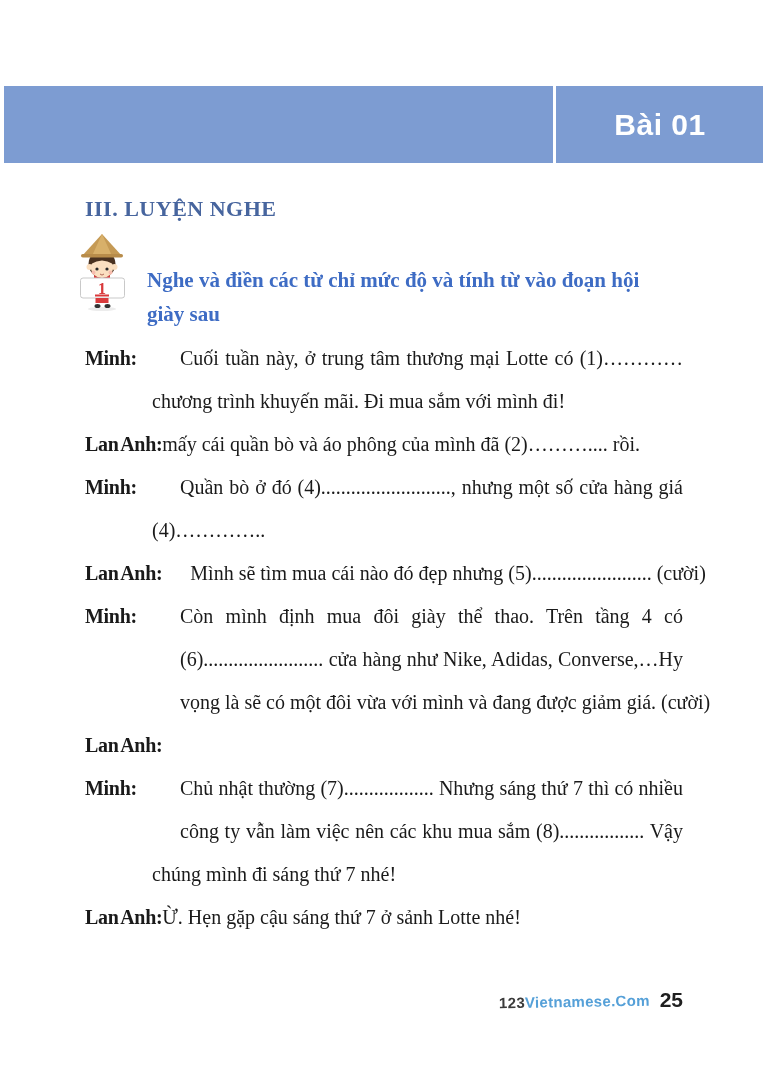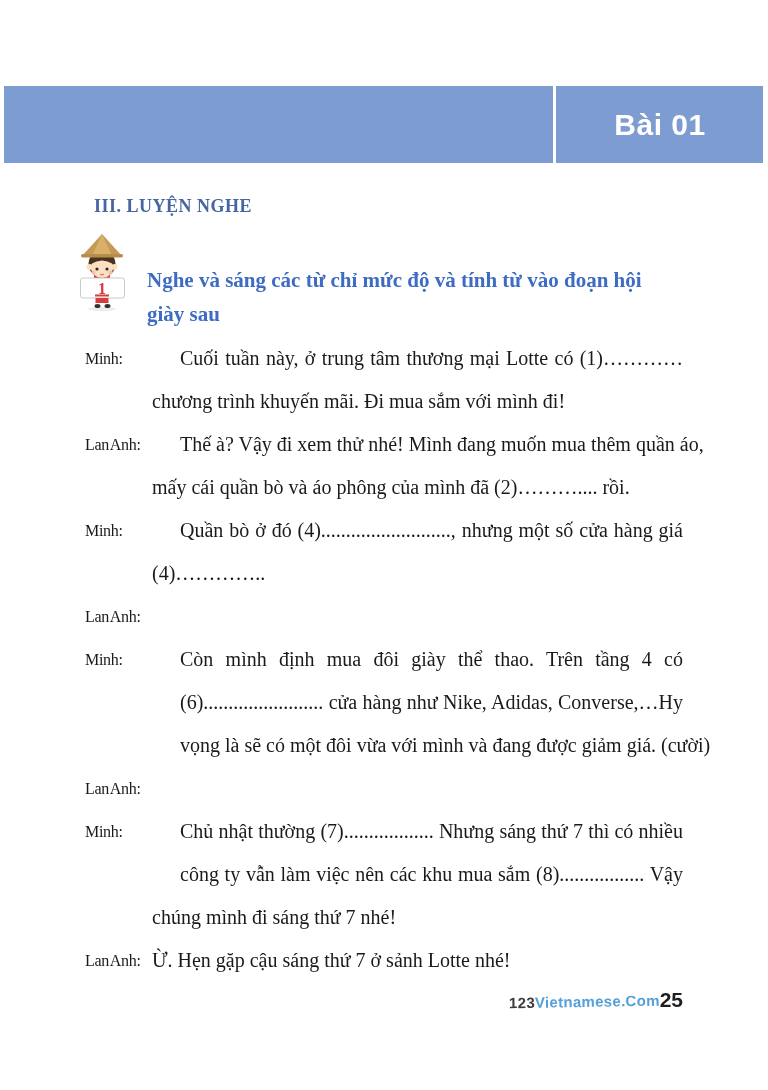--- a/index.html
+++ b/index.html
@@ -19,48 +19,48 @@
   }
   .lesson-label{
     position:absolute;left:553px;top:0;width:206px;height:77px;
     display:flex;align-items:center;justify-content:center;
     font-family:"Liberation Sans", sans-serif;font-weight:bold;
     font-size:30px;color:#ffffff;letter-spacing:0.5px;
   }
 
   
   .section-heading{
-    position:absolute;left:94px;top:196px;margin:0;
+    position:absolute;left:85px;top:196px;margin:0;
     font-family:"Liberation Serif", serif;font-weight:bold;
-    font-size:18px;color:var(--heading-blue,#47659e);letter-spacing:0.5px;
+    font-size:22px;color:var(--heading-blue,#47659e);letter-spacing:0.5px;
   }
 
   
   .exercise-icon{position:absolute;left:79px;top:233px;}
   .instruction{
     position:absolute;left:147px;top:263px;width:575px;
     font-weight:bold;font-size:21px;color:var(--instruction-blue,#3e6cc4);
     line-height:34px;
   }
   .instruction .iline{white-space:nowrap;}
 
   
   .dialogue{position:absolute;left:85px;top:337px;width:598px;font-size:20px;}
   .turn{display:flex;align-items:flex-start;}
   .speaker{
-    flex:0 0 67px;font-weight:normal;line-height:43px;font-size:16px;
+    flex:0 0 67px;font-weight:bold;line-height:43px;font-size:20px;
     letter-spacing:-0.3px;word-spacing:-2px;white-space:nowrap;
   }
   .lines{flex:1;min-width:0;}
   .dline{line-height:43px;white-space:nowrap;}
   .dline.just{text-align:justify;text-align-last:justify;margin-left:28px;}
 
   
   .footer{
-    position:absolute;right:85px;top:988px;display:flex;align-items:baseline;
+    position:absolute;right:85px;top:988px;display:flex;align-items:baseline;gap:10px;
   }
   .logo{
     font-family:"Liberation Sans", sans-serif;font-size:15px;font-weight:bold;
     transform:rotate(-1deg);letter-spacing:0.3px;
   }
   .logo .l123{color:#3b3b3b;}
   .logo .lrest{color:var(--logo-blue,#55a0d8);}
   .page-number{
     font-family:"Liberation Sans", sans-serif;font-weight:bold;font-size:21px;color:#1f1f1f;
   }
@@ -95,52 +95,54 @@
     <path d="M21,41 q2,2.2 4,0" stroke="#b06a5a" stroke-width="1" fill="none"></path>
     <rect x="1.5" y="45" width="44" height="20" rx="2.5" fill="#ffffff" stroke="#c9c9c9" stroke-width="1"></rect>
     <text x="23" y="60.5" text-anchor="middle" font-family="Liberation Serif, serif" font-size="16" font-weight="bold" fill="#d93a3c">1</text>
     <rect x="16" y="61.5" width="14" height="2" fill="#d93a3c"></rect>
     <rect x="16.5" y="65" width="13" height="5" fill="#d93a3c"></rect>
     <ellipse cx="18.5" cy="73" rx="3" ry="2" fill="#333333"></ellipse>
     <ellipse cx="28.5" cy="73" rx="3" ry="2" fill="#333333"></ellipse>
   </svg>
 
   <div class="instruction">
-    <div class="iline">Nghe và sáng các từ chỉ mức độ và tính từ vào đoạn hội</div>
+    <div class="iline">Nghe và điền các từ chỉ mức độ và tính từ vào đoạn hội</div>
     <div class="iline">giày sau</div>
   </div>
 
   <div class="dialogue">
 
     <div class="turn">
       <div class="speaker">Minh:</div>
       <div class="lines">
         <div class="dline just">Cuối tuần này, ở trung tâm thương mại Lotte có (1)…………</div>
         <div class="dline">chương trình khuyến mãi. Đi mua sắm với mình đi!</div>
       </div>
     </div>
 
     <div class="turn">
       <div class="speaker">Lan Anh:</div>
       <div class="lines">
-        <div class="dline just">Thế à? Vậy đi xem thử nhé! Mình đang muốn mua thêm quần áo,</div>
         <div class="dline">mấy cái quần bò và áo phông của mình đã (2)……….... rồi.</div>
       </div>
     </div>
 
     <div class="turn">
       <div class="speaker">Minh:</div>
       <div class="lines">
         <div class="dline just">Quần bò ở đó (4).........................., nhưng một số cửa hàng giá</div>
         <div class="dline">(4)…………..</div>
       </div>
     </div>
 
     <div class="turn">
       <div class="speaker">Lan Anh:</div>
+      <div class="lines">
+        <div class="dline just">Mình sẽ tìm mua cái nào đó đẹp nhưng (5)........................ (cười)</div>
+      </div>
     </div>
 
     <div class="turn">
       <div class="speaker">Minh:</div>
       <div class="lines">
         <div class="dline just">Còn mình định mua đôi giày thể thao. Trên tầng 4 có</div>
         <div class="dline just">(6)........................ cửa hàng như Nike, Adidas, Converse,…Hy</div>
         <div class="dline just">vọng là sẽ có một đôi vừa với mình và đang được giảm giá. (cười)</div>
       </div>
     </div>

